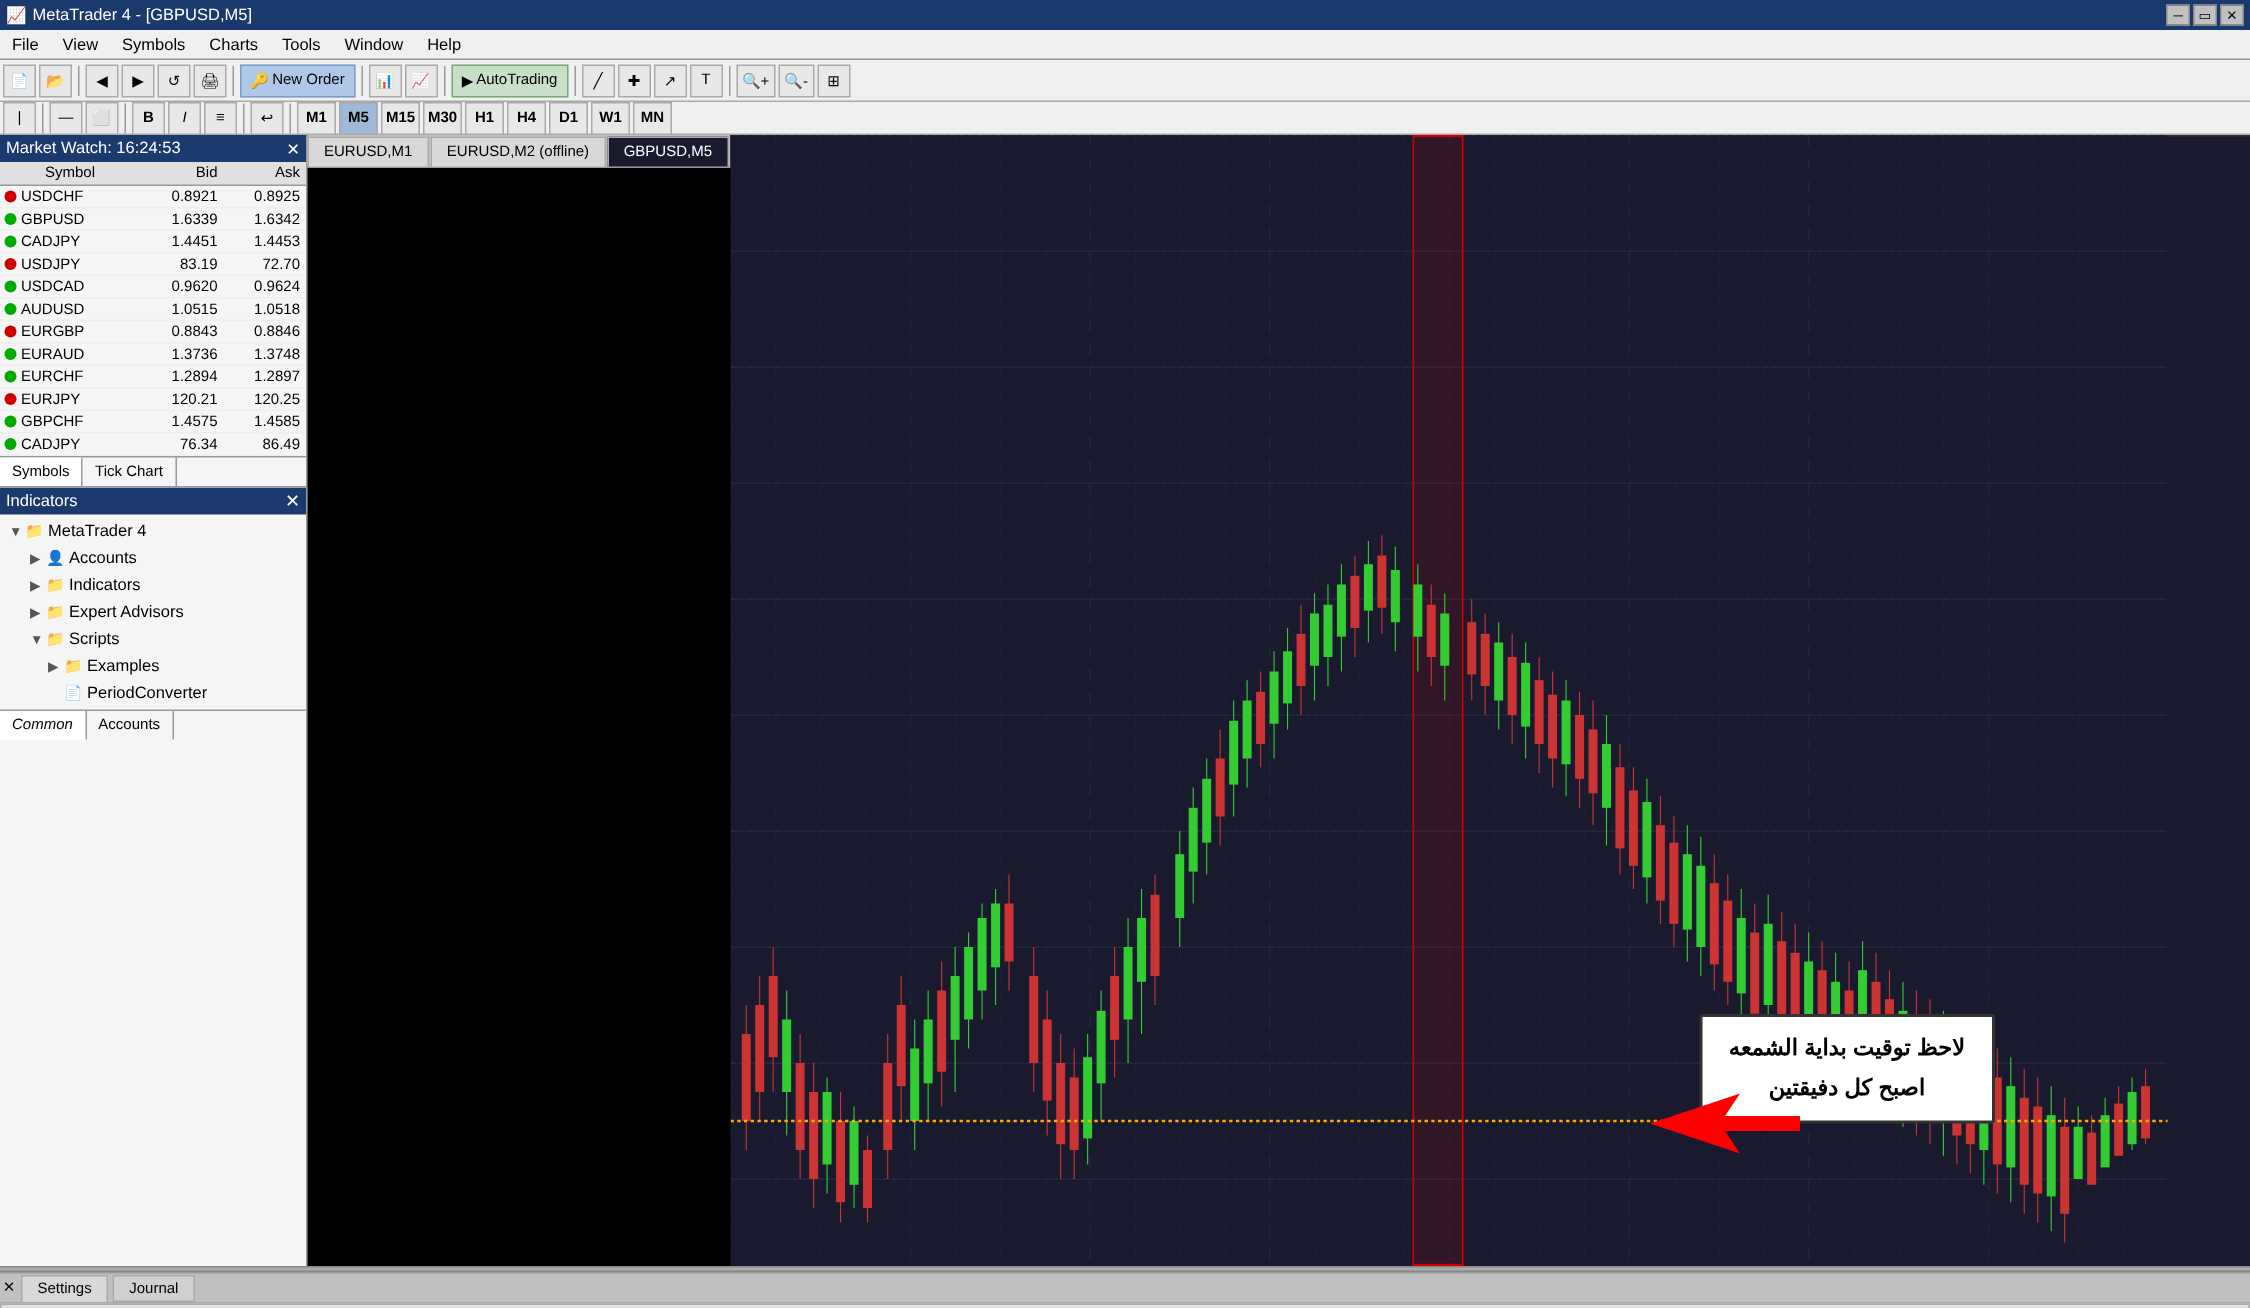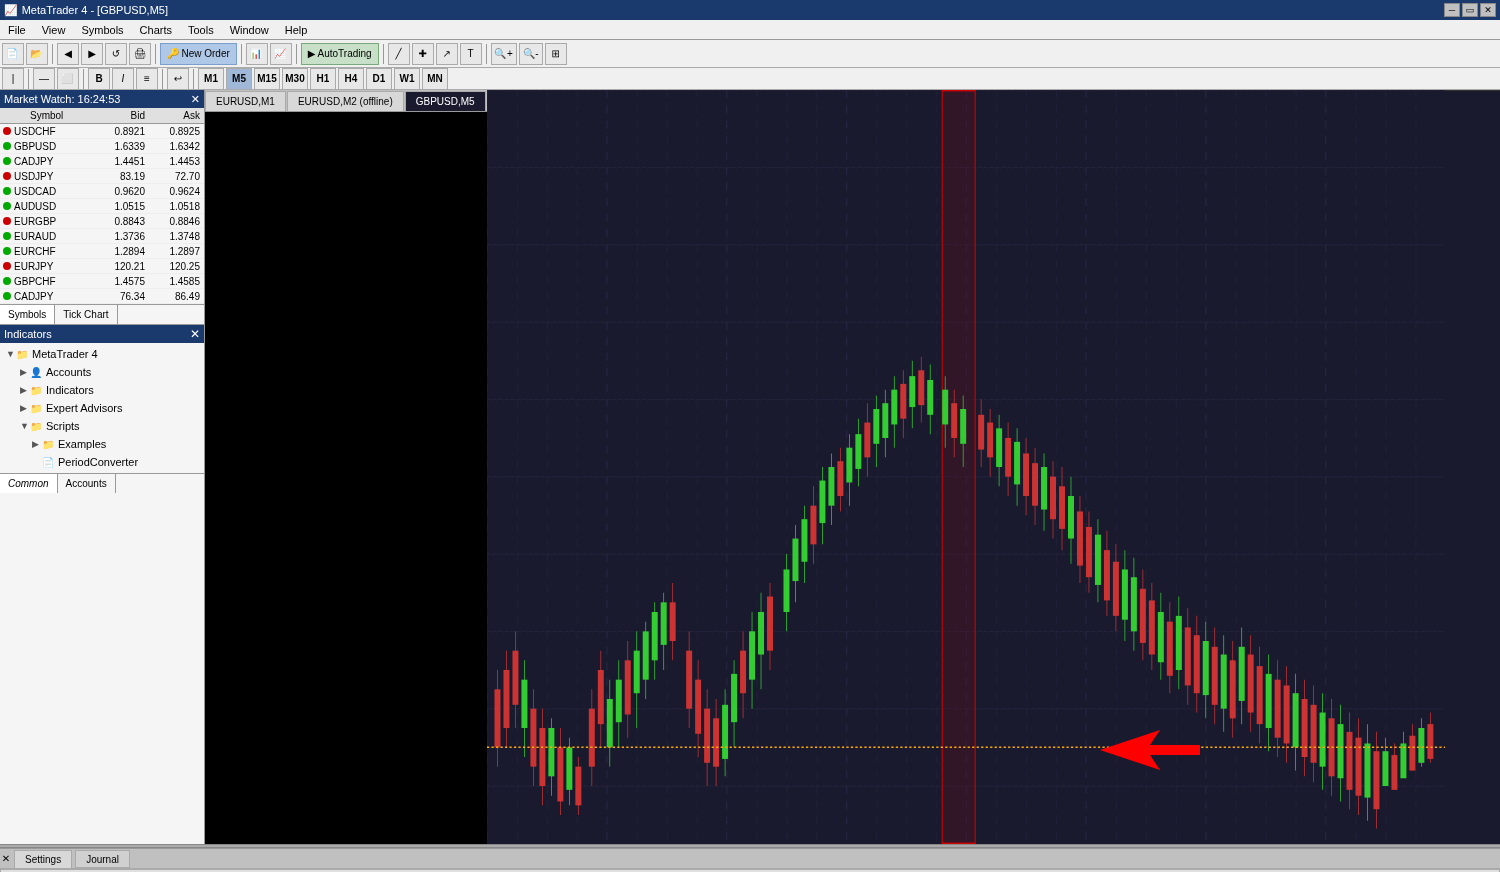--- a/index.html
+++ b/index.html
@@ -587,20 +587,24 @@
           <line x1="1248" y1="325" x2="1248" y2="350" stroke="#33cc33" stroke-width="1"></line>
           <rect x="1244" y="330" width="8" height="18" fill="#33cc33"></rect>
           <line x1="1260" y1="322" x2="1260" y2="348" stroke="#cc3333" stroke-width="1"></line>
           <rect x="1256" y="328" width="8" height="18" fill="#cc3333"></rect>
         </g>
 
         <line x1="0" y1="340" x2="1280" y2="340" stroke="#ffaa00" stroke-width="0.8" stroke-dasharray="3,3"></line>
       </svg>
 
 
+      <div id="annotation-box" style="position:absolute; background:white; border:2px solid #333; padding:10px 18px; text-align:center; right:170px; bottom:95px; z-index:10; border-radius:2px;">
+        <div style="font-size:15px; font-weight:bold; font-family:Arial;">لاحظ توقيت بداية الشمعه</div>
+        <div style="font-size:15px; font-weight:bold; font-family:Arial; margin-top:4px;">اصبح كل دفيقتين</div>
+      </div>
 
       <div style="position:absolute; right:300px; bottom:72px; z-index:11;">
         <svg width="100" height="40" viewBox="0 0 100 40">
           <polygon points="0,20 60,0 50,15 100,15 100,25 50,25 60,40" fill="red"></polygon>
         </svg>
       </div>
 
       <div id="timeline">
         <span class="time-label">21 Aug 2017</span>
         <span class="time-label">17:52</span>

